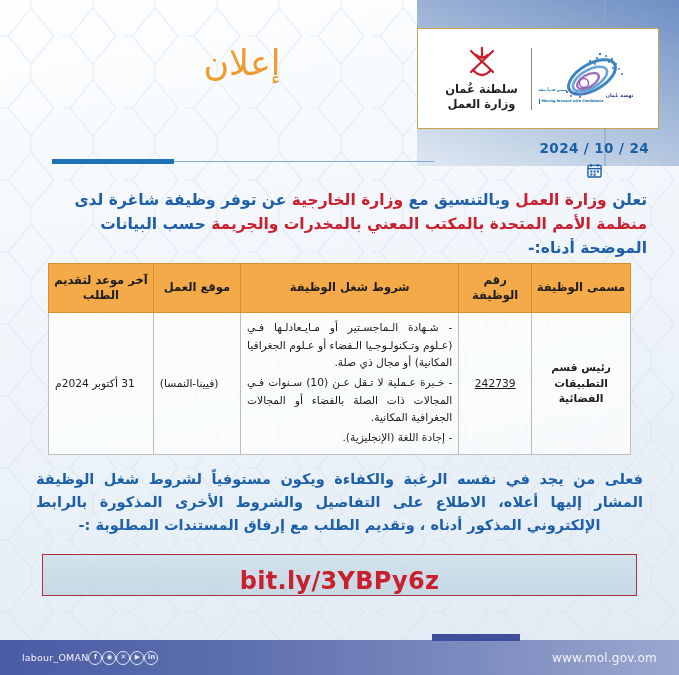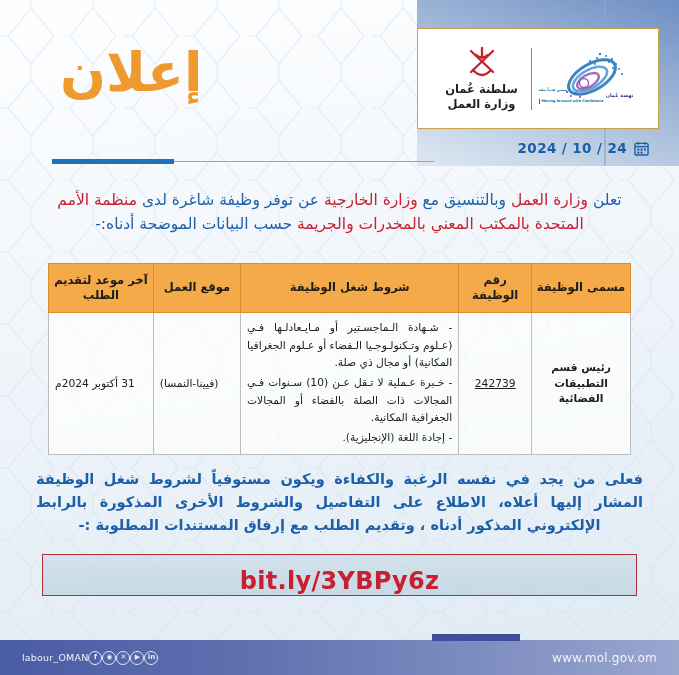--- a/index.html
+++ b/index.html
@@ -125,38 +125,39 @@
 
   
   .date-row {
     position: absolute;
     top: 140px;
     right: 30px;
     display: flex;
     align-items: center;
     gap: 7px;
     direction: ltr;
+    flex-direction: column;
   }
   .date-text {
     font-size: 13.5px;
     font-weight: bold;
     color: #1a5fa8;
     letter-spacing: .4px;
   }
   .cal-icon { display: block; }
 
   
   .headline {
     position: absolute;
     top: 46px;
     right: 255px;
     left: 60px;
-    text-align: left;
-    font-size: 54px;
-    font-weight: bold;
+    text-align: center;
+    font-size: 35px;
+    font-weight: normal;
     color: #ef9a2e;
     line-height: 1;
     white-space: nowrap;
     letter-spacing: 1px;
   }
 
   
   .divider {
     position: absolute;
     top: 159px;
@@ -177,23 +178,23 @@
     align-self: center;
     background: #7fa9cf;
   }
 
   
   .intro {
     position: absolute;
     top: 188px;
     left: 32px;
     right: 32px;
-    text-align: center;
+    text-align: right;
     font-size: 15.5px;
-    font-weight: normal;
+    font-weight: bold;
     line-height: 1.55;
     color: #1d5fa8;
   }
   .intro .red { color: #c8202f; }
 
   
   .tbl-wrap {
     position: absolute;
     top: 263px;
     left: 48px;

